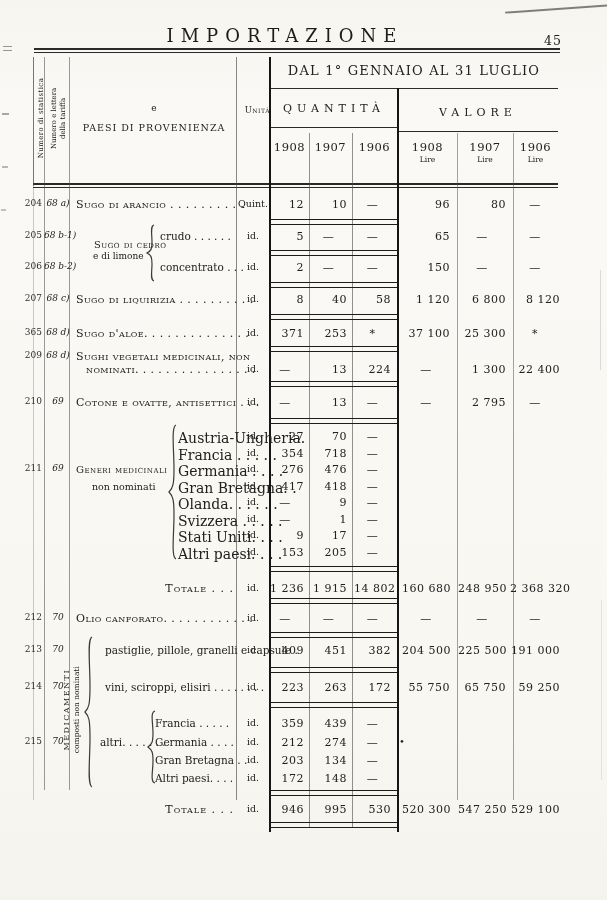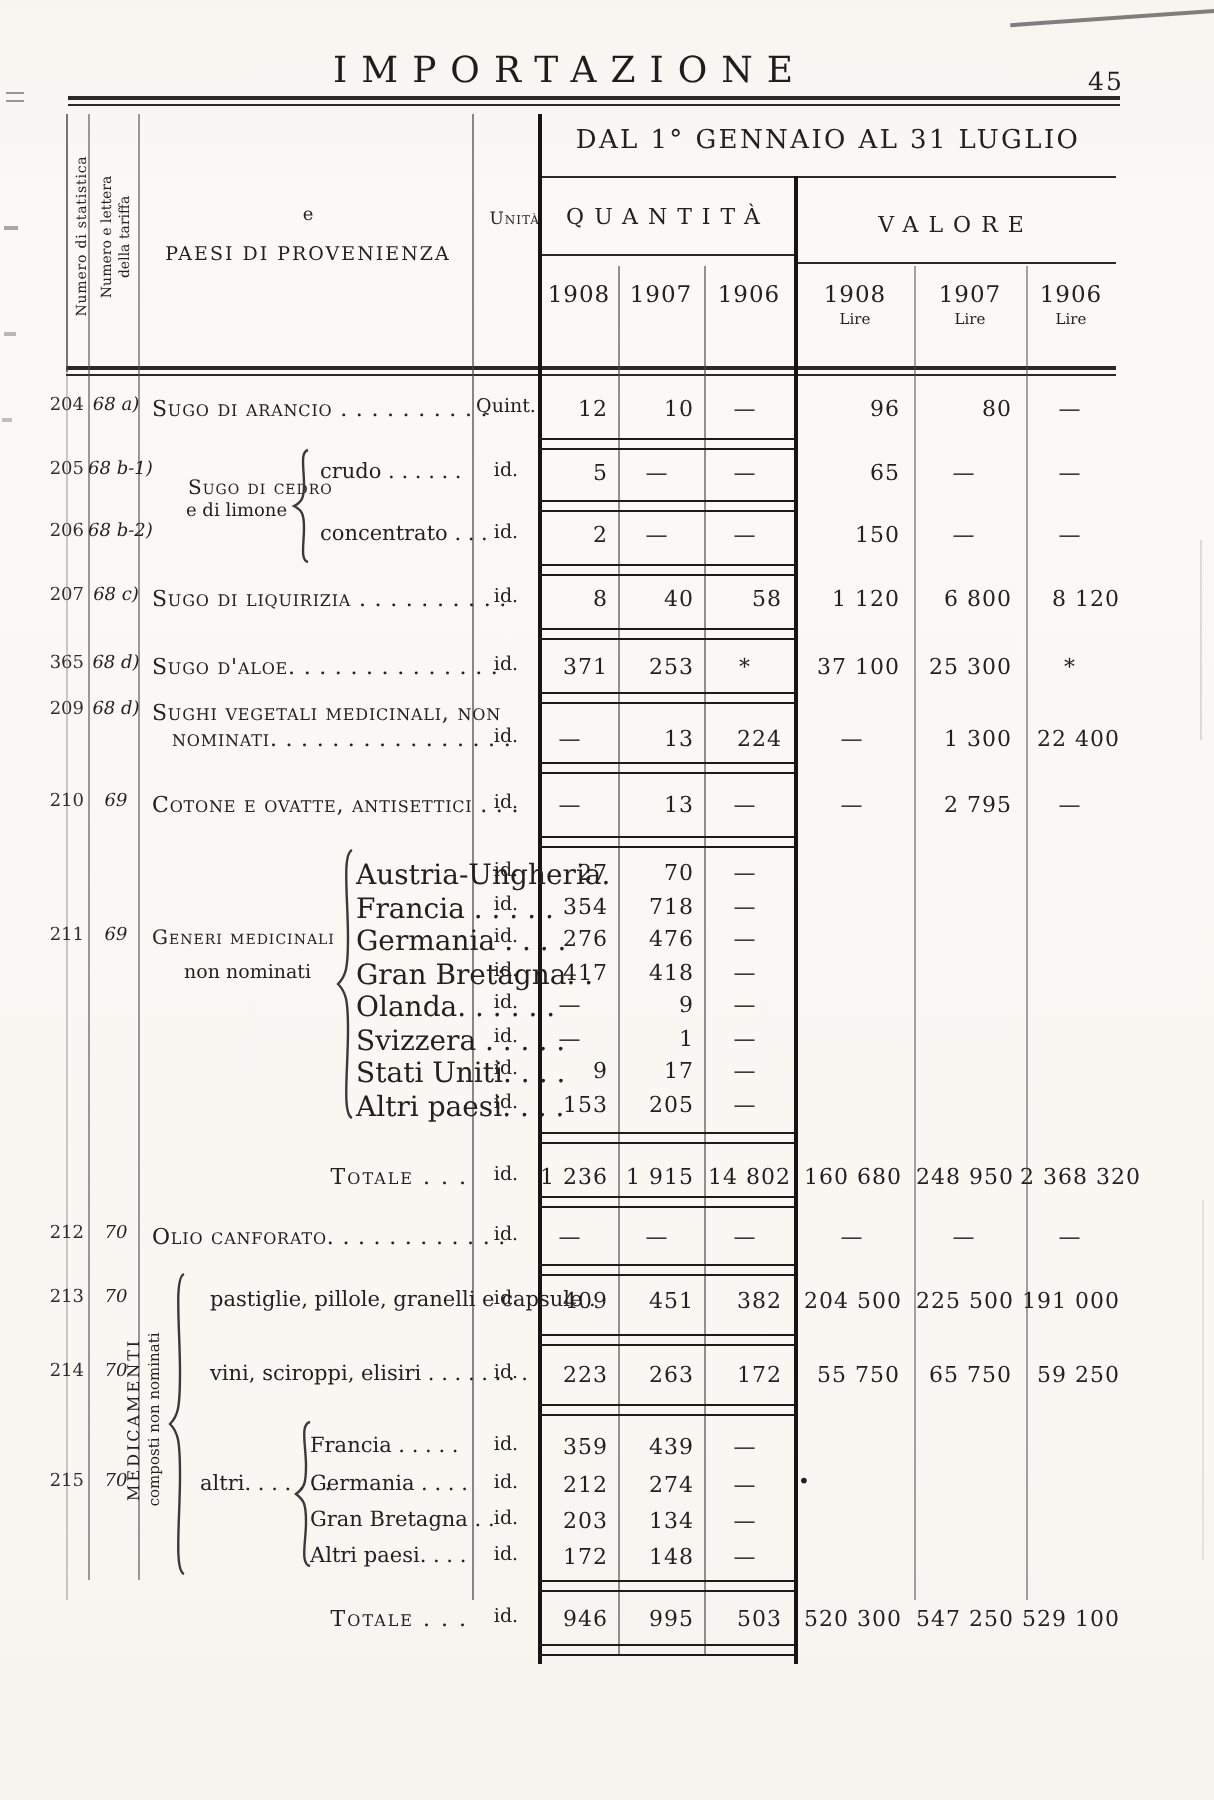--- a/index.html
+++ b/index.html
@@ -401,19 +401,19 @@
     <span class="cell num q2">148</span>
     <span class="cell num q3 center">—</span>
     <span class="cell mark"></span>
   </div>
 
   <div class="r" style="top:803px;">
     <span class="cell tot">Totale . . .</span>
     <span class="cell unit">id.</span>
     <span class="cell num q1">946</span>
     <span class="cell num q2">995</span>
-    <span class="cell num q3">503</span>
+    <span class="cell num q3">530</span>
     <span class="cell num v1">520 300</span>
     <span class="cell num v2">547 250</span>
     <span class="cell num v3">529 100</span>
   </div>
 
 </div>
 
 </body></html>

